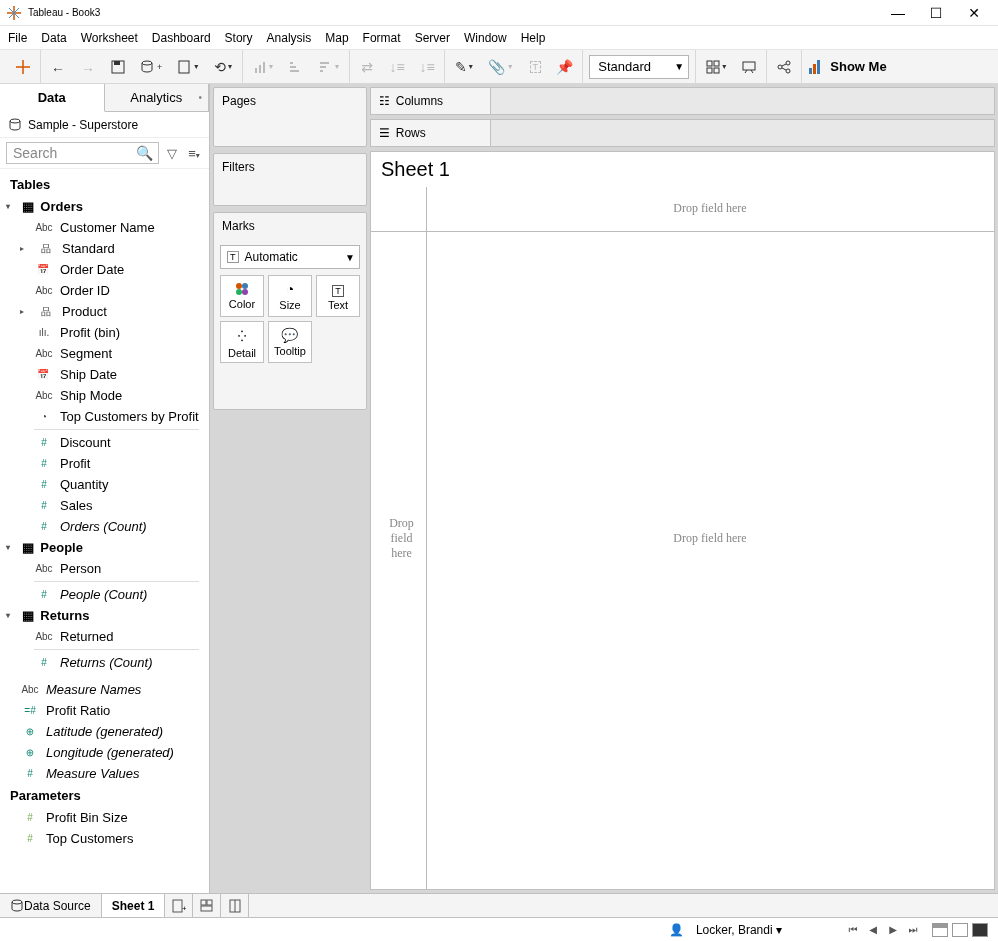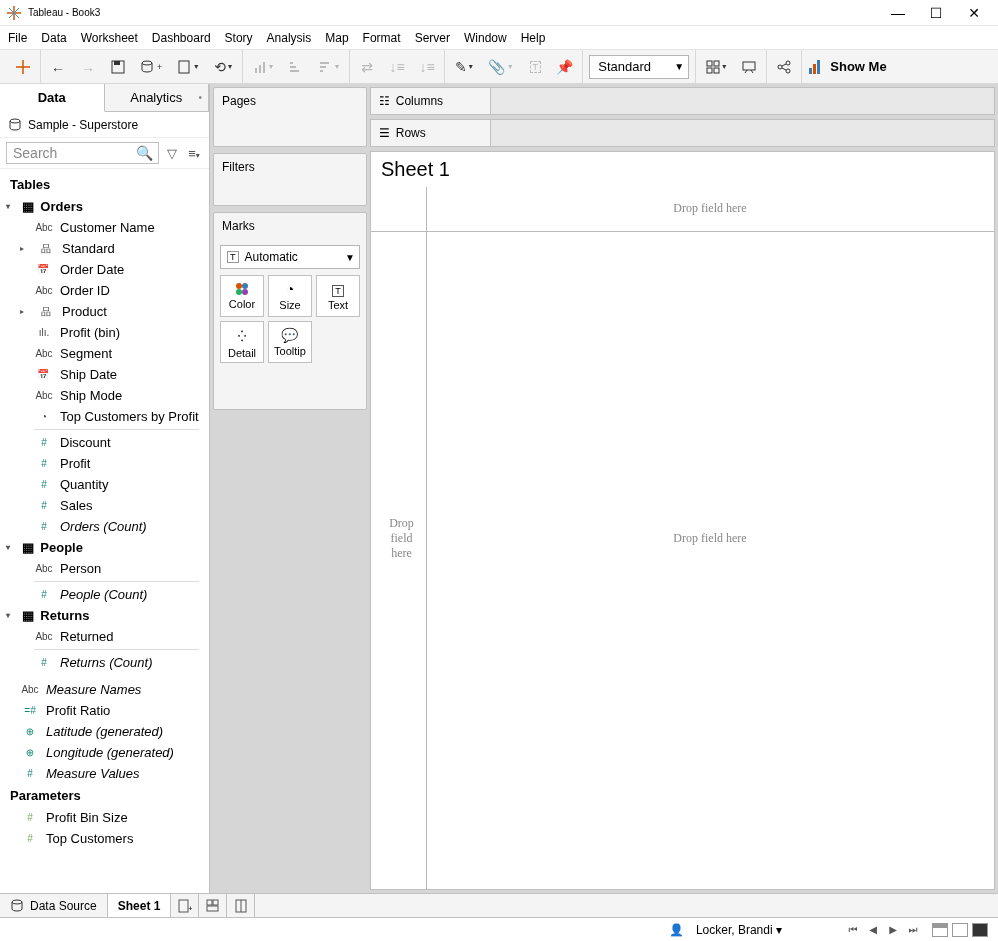--- a/index.html
+++ b/index.html
@@ -64,21 +64,21 @@
   .canvas { flex:1; background:#fff; border:1px solid #c0c0c0; position:relative; display:flex; flex-direction:column;}
   .sheet-title { padding:6px 10px; font-size:20px; }
   .drop-grid { flex:1; position:relative;font-family:Liberation Serif, serif; }
   .drop-grid .hline { position:absolute; top:44px; left:0; right:0; border-top:1px solid #bbb;}
   .drop-grid .vline { position:absolute; top:0; bottom:0; left:55px; border-left:1px solid #bbb;}
   .dfh-top { position:absolute; top:14px; left:55px; right:0; text-align:center; color:#888; font-size:12px;}
   .dfh-left { position:absolute; top:50%; left:8px; width:45px; text-align:center; color:#888; font-size:12px; transform:translateY(-50%);}
   .dfh-center { position:absolute; top:50%; left:55px; right:0; text-align:center; color:#888; font-size:12px; transform:translateY(-50%);}
   
   .bottomtabs { position:absolute; bottom:24px; left:0; right:0; height:24px; background:#f4f4f4; border-top:1px solid #c0c0c0; display:flex; align-items:stretch; }
-  .bt-tab { display:flex; align-items:center; padding:0 10px; border-right:1px solid #c0c0c0; gap:6px; font-size:12px; background:#f4f4f4;}
+  .bt-tab { display:flex; align-items:center; padding:0 10px; border-right:1px solid #c0c0c0; font-size:12px; background:#f4f4f4;}
   .bt-tab.active { background:#fff; font-weight:bold;}
   .bt-ico { width:28px; display:flex; align-items:center; justify-content:center; border-right:1px solid #c0c0c0; font-size:13px;}
   
   .statusbar { position:absolute; bottom:0; left:0; right:0; height:24px; background:#fff; border-top:1px solid #c0c0c0; display:flex; align-items:center; padding:0 10px; justify-content:flex-end; gap:12px; font-size:12px;}
   .navbtns { display:flex; gap:6px; color:#555;}
   .navbtn { width:14px; text-align:center; font-size:10px;}
   .viewmode { display:flex; gap:4px;}
   .vm { width:16px; height:14px; border:1px solid #999; }
   .vm.filled { background:#333; }
   svg { display:block; }

